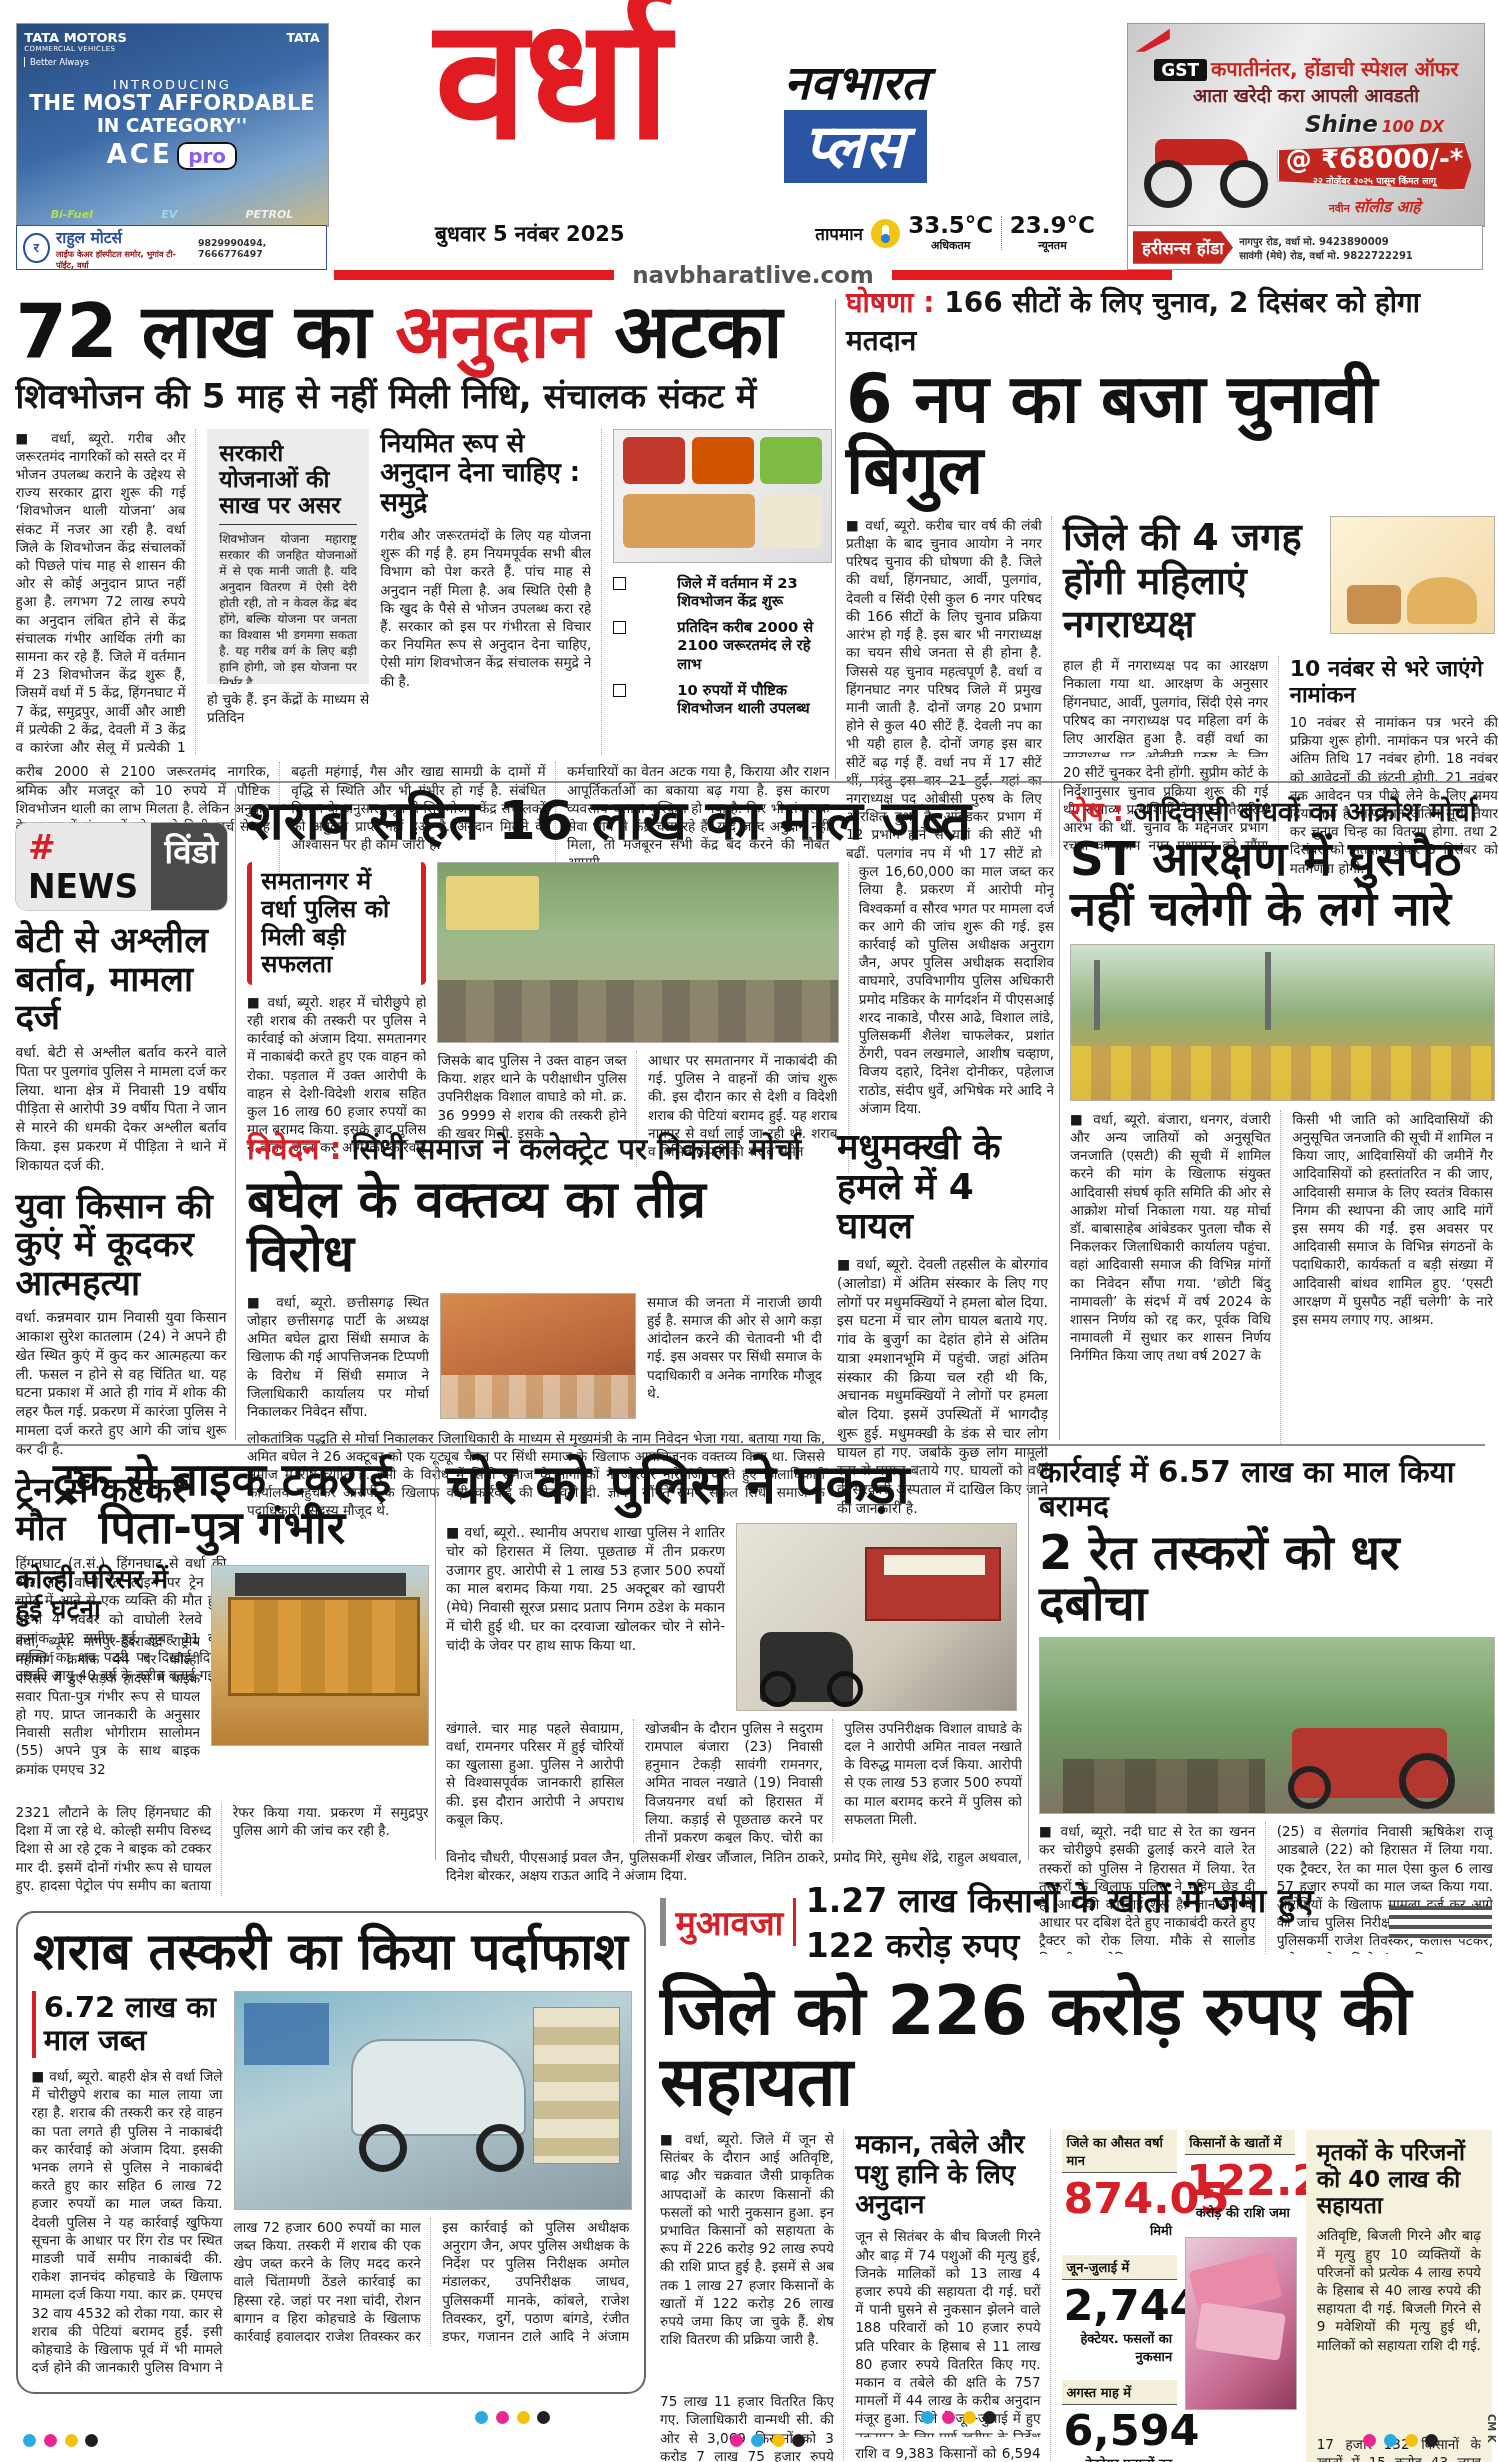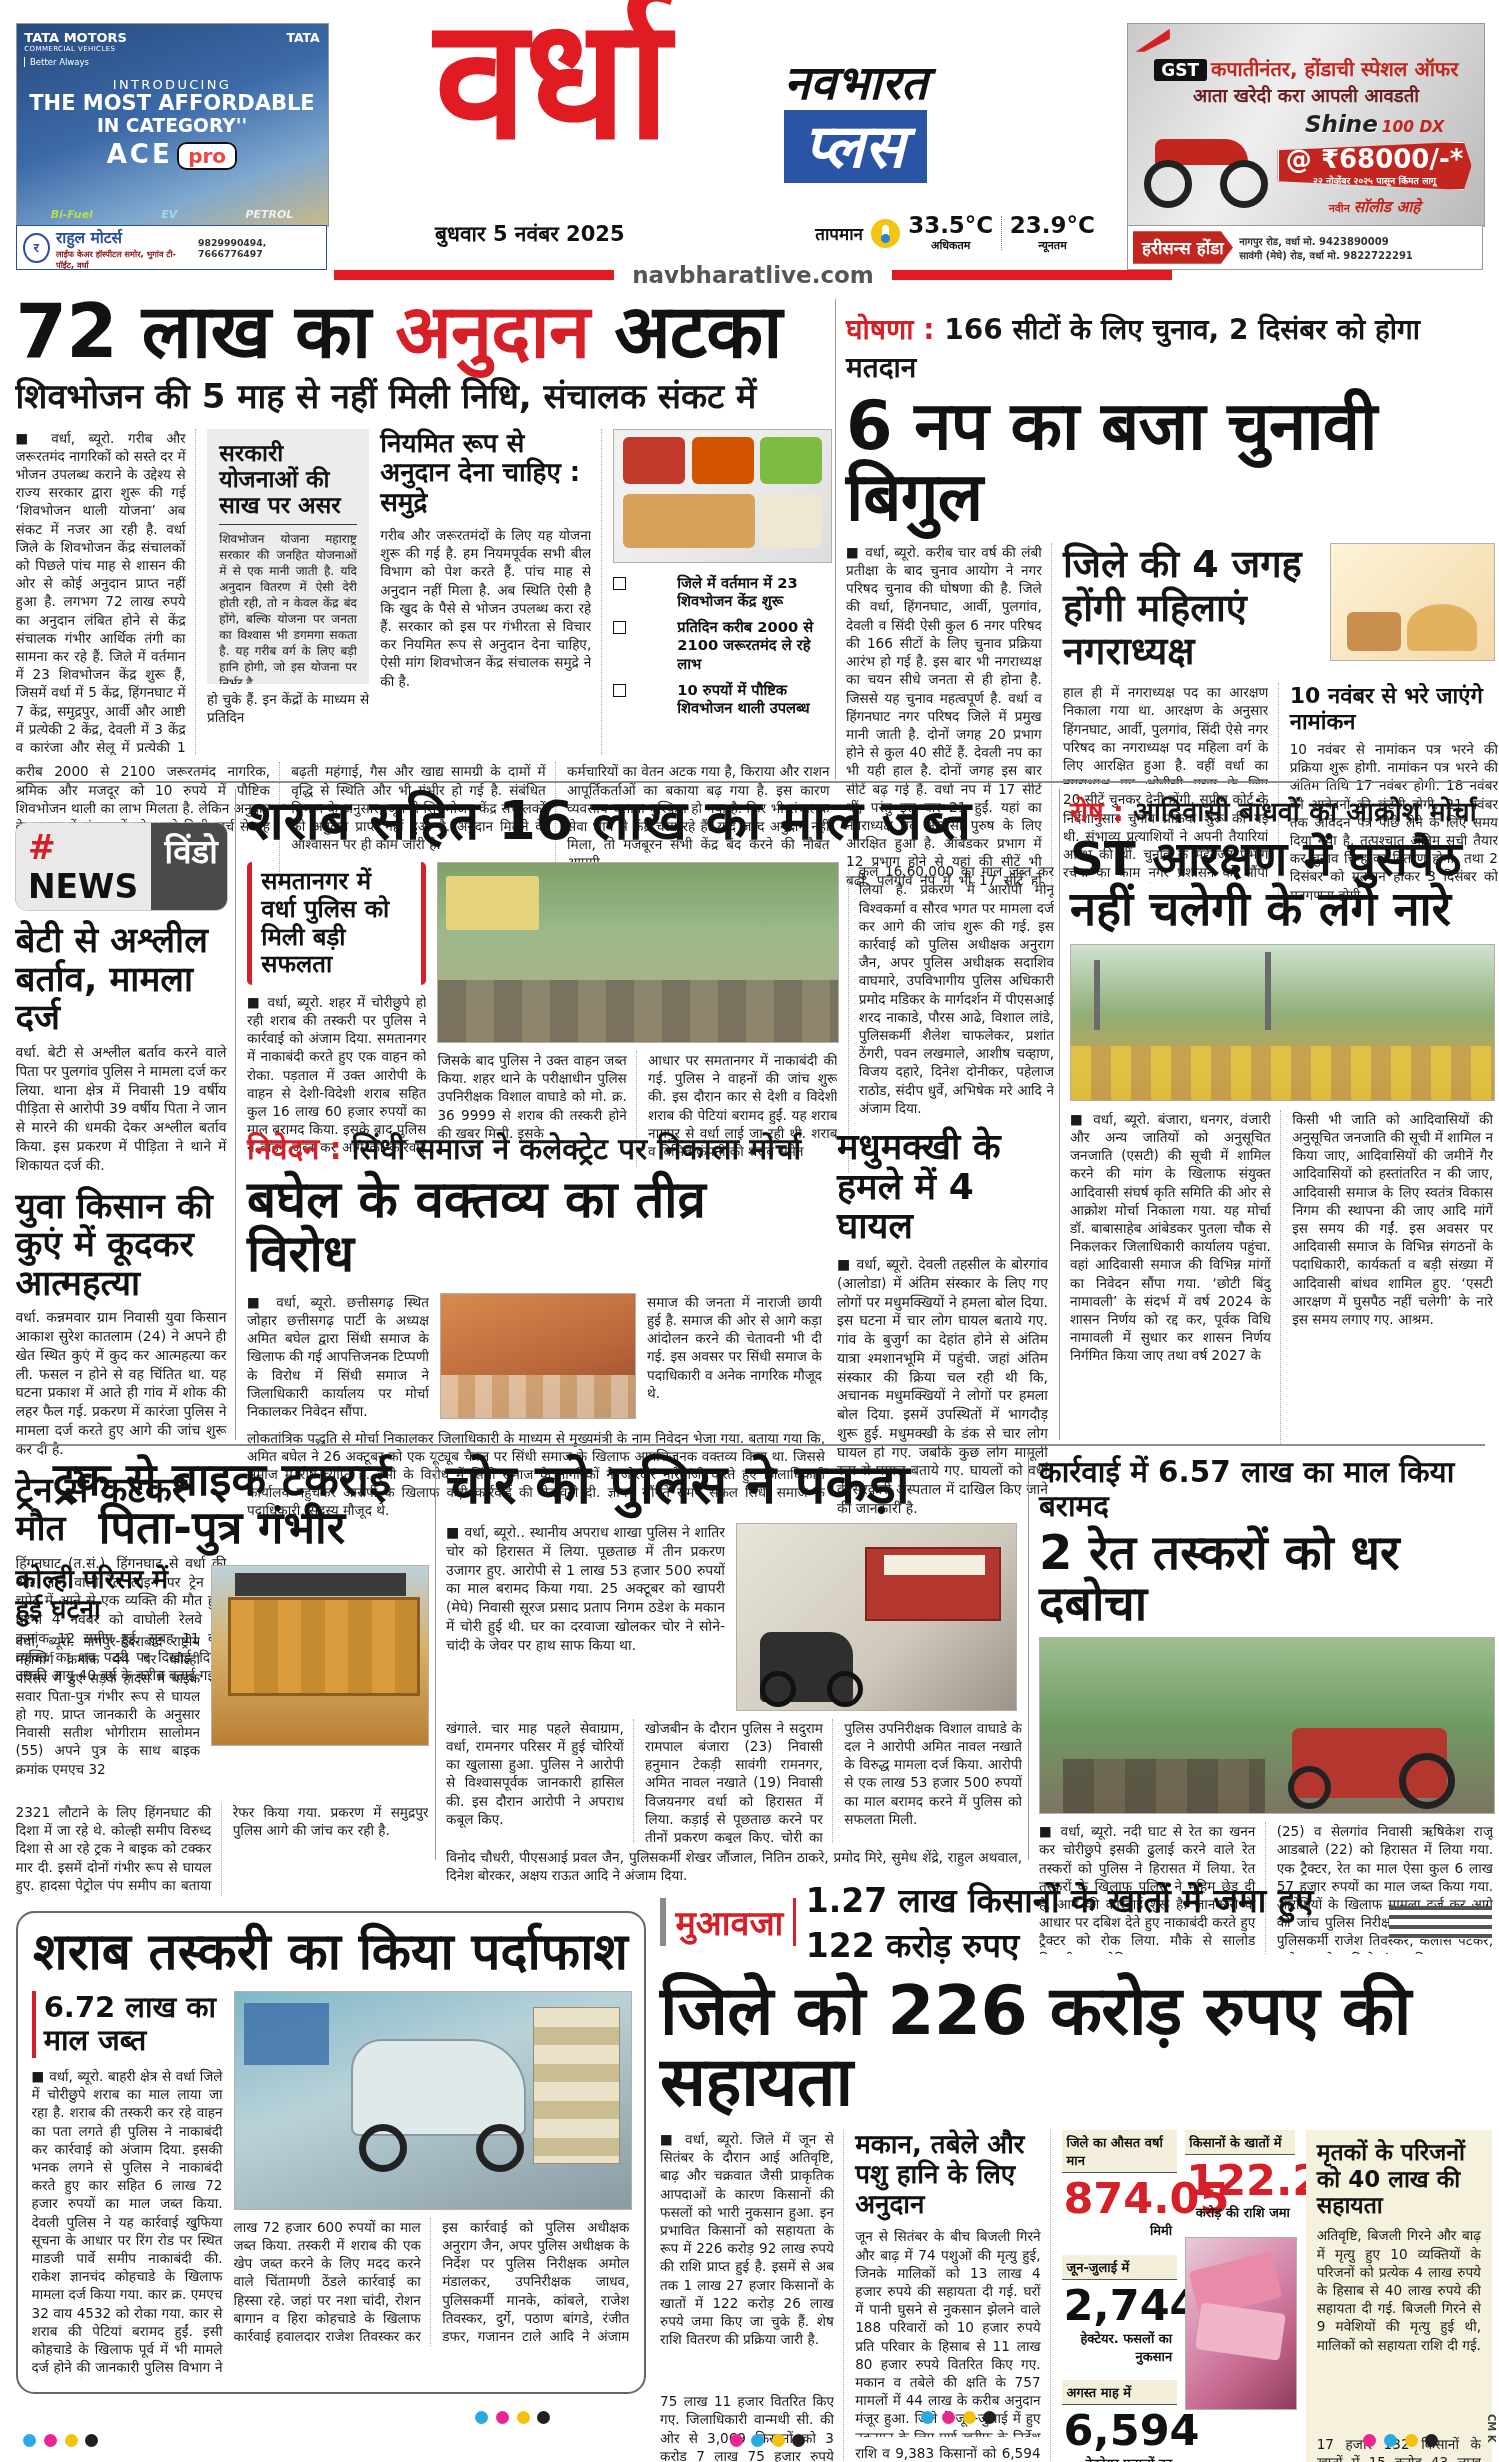--- a/index.html
+++ b/index.html
@@ -49,21 +49,21 @@
         <div style="font-size:8.5px;border-left:0.8px solid #fff;padding-left:4.7px;margin-top:1.6px;display:inline-block;">Better Always</div>
       </div>
       <div style="font-weight:800;font-size:12.4px;">TATA</div>
     </div>
     <div style="text-align:center;color:#fff;margin-top:3.1px;">
       <div style="font-size:13px;letter-spacing:2.3px;text-align:center;">INTRODUCING</div>
       <div style="font-size:21px;font-weight:800;line-height:1.05;">THE MOST AFFORDABLE</div>
       <div style="font-size:18.6px;font-weight:800;">IN CATEGORY''</div>
       <div style="margin-top:3.1px;">
         <span style="font-size:26px;font-weight:800;letter-spacing:3.1px;">ACE</span>
-        <span style="font-size:20px;font-weight:800;background:#fff;color:#ef4444;border-radius:9.3px;padding:0 9.3px;border:2.3px solid #111;">pro</span>
+        <span style="font-size:20px;font-weight:800;background:#fff;color:#8b5cf6;border-radius:9.3px;padding:0 9.3px;border:2.3px solid #111;">pro</span>
       </div>
     </div>
     <div style="position:absolute;bottom:4.7px;left:0;right:0;display:flex;justify-content:space-around;color:#eaffab;font-weight:800;font-size:11px;font-style:italic;">
       <span style="color:#b6e04a;">Bi-Fuel</span>
       <span style="color:#9fd8e8;">EV</span>
       <span style="color:#efefef;">PETROL</span>
     </div>
   </div>
   <div class="abs" style="left:15.5px;top:225px;width:311px;height:45px;background:#fff;border:1.6px solid #2a4e9b;display:flex;align-items:center;gap:6.2px;padding:0 6.2px;box-sizing:border-box;">
     <div style="width:26px;height:26px;border-radius:50%;border:2.3px solid #2a4e9b;color:#2a4e9b;font-weight:800;display:flex;align-items:center;justify-content:center;">र</div>
@@ -186,21 +186,21 @@
     </div>
     <div class="flexrow" style="margin-top:7.8px;height:130px;">
       <div class="bodytxt colr" style="width:256px;">करीब 2000 से 2100 जरूरतमंद नागरिक, श्रमिक और मजदूर को 10 रुपये में पौष्टिक शिवभोजन थाली का लाभ मिलता है. लेकिन अनुदान के अभाव में संचालकों को अपने निजी खर्च से यह व्यवस्था करना पड़ रही है.</div>
       <div class="bodytxt colr" style="width:256px;">बढ़ती महंगाई, गैस और खाद्य सामग्री के दामों में वृद्धि से स्थिति और भी गंभीर हो गई है. संबंधित विभाग के अनुसार, जून से शिवभोजन केंद्र संचालकों को अनुदान प्राप्त नहीं हुआ है. अनुदान मिलने के आश्वासन पर ही काम जारी है.</div>
       <div class="bodytxt" style="width:264px;">कर्मचारियों का वेतन अटक गया है, किराया और राशन आपूर्तिकर्ताओं का बकाया बढ़ गया है. इस कारण व्यवसाय चलाना मुश्किल हो गया है. फिर भी संचालक सेवा भाव से केंद्र चला रहे हैं. यदि जल्द अनुदान नहीं मिला, तो मजबूरन सभी केंद्र बंद करने की नौबत आएगी.</div>
     </div>
   </div>
 
   <div class="abs vrule" style="left:835px;top:299px;height:480px;"></div>
 
-  <div class="abs" style="left:846px;top:309px;width:652px;">
+  <div class="abs" style="left:846px;top:282px;width:652px;">
     <div class="kicker">
       <span class="red">घोषणा :</span> <span>166 सीटों के लिए चुनाव, 2 दिसंबर को होगा मतदान</span>
     </div>
     <div class="h-xl" style="margin-top:6.2px;font-size:67px;">6 नप का बजा चुनावी बिगुल</div>
     <div class="flexrow" style="margin-top:11px;">
       <div class="bodytxt colr" style="width:198px;height:342px;">■ वर्धा, ब्यूरो. करीब चार वर्ष की लंबी प्रतीक्षा के बाद चुनाव आयोग ने नगर परिषद चुनाव की घोषणा की है. जिले की वर्धा, हिंगनघाट, आर्वी, पुलगांव, देवली व सिंदी ऐसी कुल 6 नगर परिषद की 166 सीटों के लिए चुनाव प्रक्रिया आरंभ हो गई है. इस बार भी नगराध्यक्ष का चयन सीधे जनता से ही होना है. जिससे यह चुनाव महत्वपूर्ण है. वर्धा व हिंगनघाट नगर परिषद जिले में प्रमुख मानी जाती है. दोनों जगह 20 प्रभाग होने से कुल 40 सीटें हैं. देवली नप का भी यही हाल है. दोनों जगह इस बार सीटें बढ़ गई हैं. वर्धा नप में 17 सीटें थीं, परंतु इस बार 21 हुईं. यहां का नगराध्यक्ष पद ओबीसी पुरुष के लिए आरक्षित हुआ है. आंबेडकर प्रभाग में 12 प्रभाग होने से यहां की सीटें भी बढ़ीं. पुलगांव नप में भी 17 सीटें हो गईं. इसी तरह देवली व सिंदी में भी चुनावी हलचल तेज हो गई है. दोनों जगह 10 प्रभाग में 20 सीटें रहेंगी. 2 दिसंबर को मतदान व 3 दिसंबर को मतगणना होगी.</div>
       <div style="width:435px;">
         <div class="flexrow">
           <div class="sub" style="width:256px;font-size:38px;">जिले की 4 जगह होंगी महिलाएं नगराध्यक्ष</div>
           <div class="photo" style="width:163px;height:116px;background:linear-gradient(135deg,#fdf3d8,#f3d9a8);">

